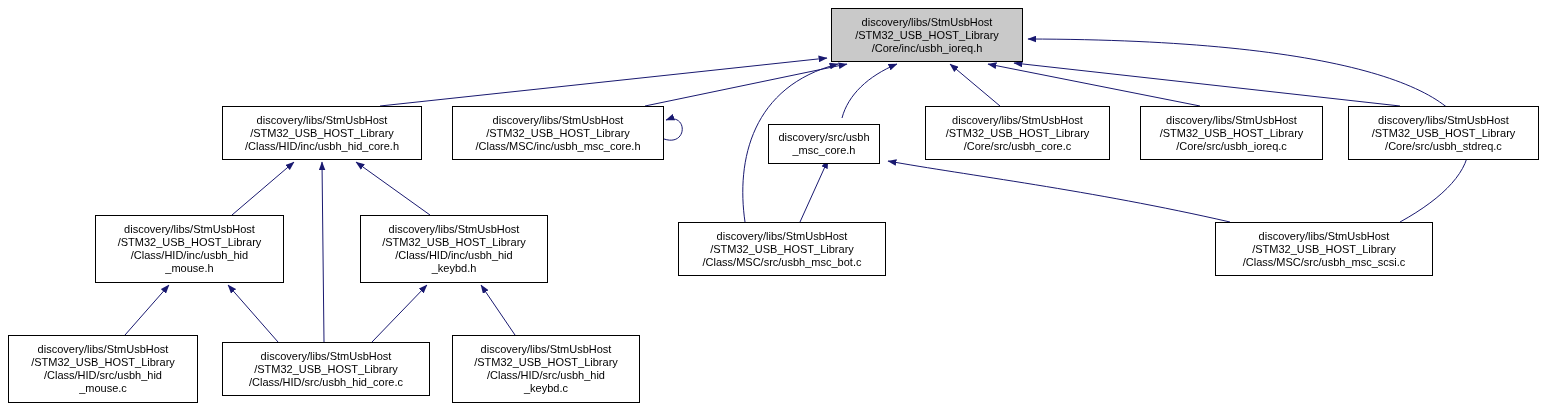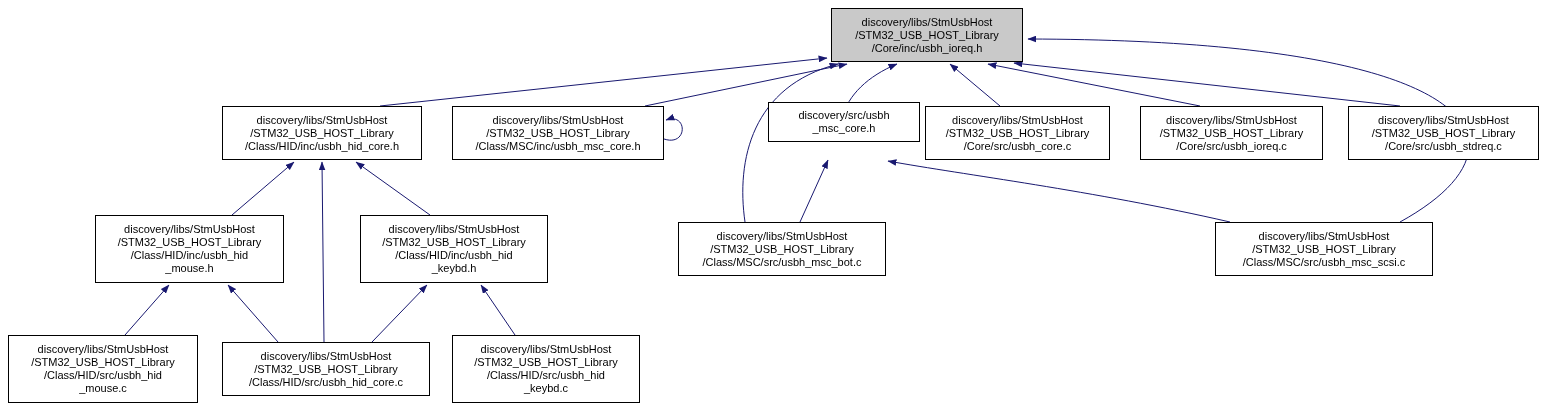--- a/index.html
+++ b/index.html
@@ -79,21 +79,21 @@
 /Core/inc/usbh_ioreq.h</div>
 
   <div class="node" style="left:222px; top:106px; width:200px; height:54px;">discovery/libs/StmUsbHost
 /STM32_USB_HOST_Library
 /Class/HID/inc/usbh_hid_core.h</div>
 
   <div class="node" style="left:452px; top:106px; width:212px; height:54px;">discovery/libs/StmUsbHost
 /STM32_USB_HOST_Library
 /Class/MSC/inc/usbh_msc_core.h</div>
 
-  <div class="node" style="left:768px; top:102px; width:152px; height:40px;">discovery/src/usbh
+  <div class="node" style="left:768px; top:124px; width:112px; height:40px;">discovery/src/usbh
 _msc_core.h</div>
 
   <div class="node" style="left:925px; top:106px; width:185px; height:54px;">discovery/libs/StmUsbHost
 /STM32_USB_HOST_Library
 /Core/src/usbh_core.c</div>
 
   <div class="node" style="left:1140px; top:106px; width:183px; height:54px;">discovery/libs/StmUsbHost
 /STM32_USB_HOST_Library
 /Core/src/usbh_ioreq.c</div>
 

